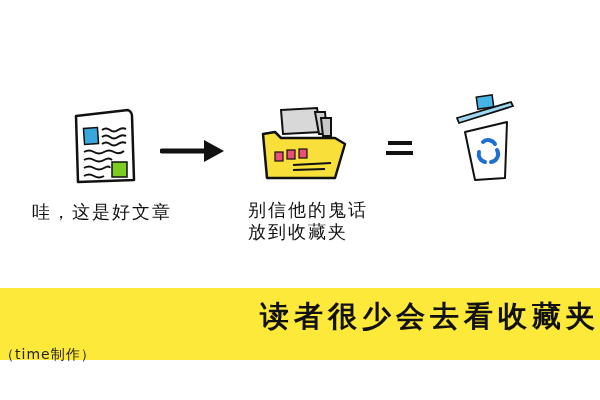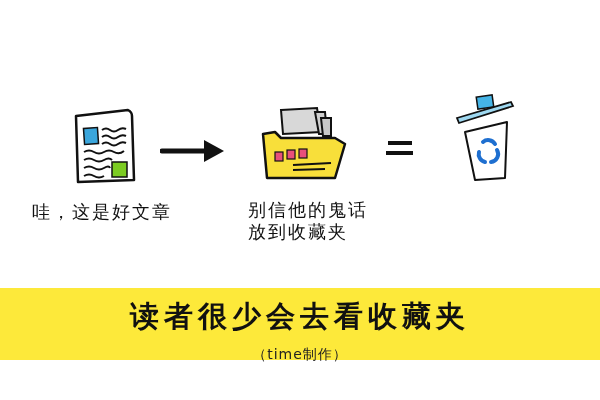--- a/index.html
+++ b/index.html
@@ -34,32 +34,31 @@
     #banner {
       position: absolute;
       left: 0; top: 288px;
       width: 600px; height: 72px;
       background: #fde93a;
     }
     #banner-title {
       position: absolute;
       left: 0; top: 297px;
       width: 600px;
-      text-align: center;
+      text-align: right;
       font-family: "DejaVu Sans", sans-serif;
       font-weight: bold;
       font-size: 29px;
       letter-spacing: 5px;
       color: #111;
     }
     #credit {
       position: absolute;
       left: 0; top: 346px;
       width: 600px;
-      text-align: center;
       font-size: 14px;
       color: #222;
       letter-spacing: 1px;
     }
   </style>
 </head>
 <body>
 
 <div id="doc" class="abs">
   <svg width="66" height="76" viewBox="0 0 66 76">

